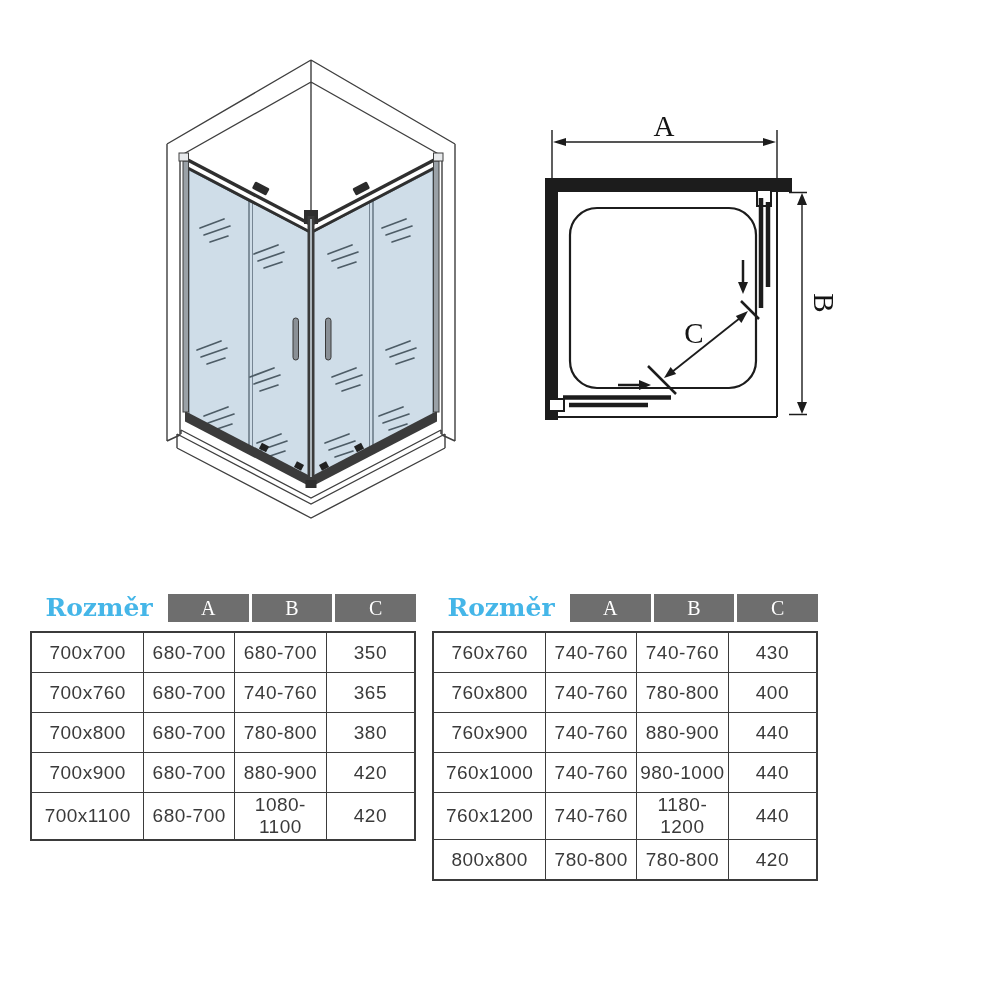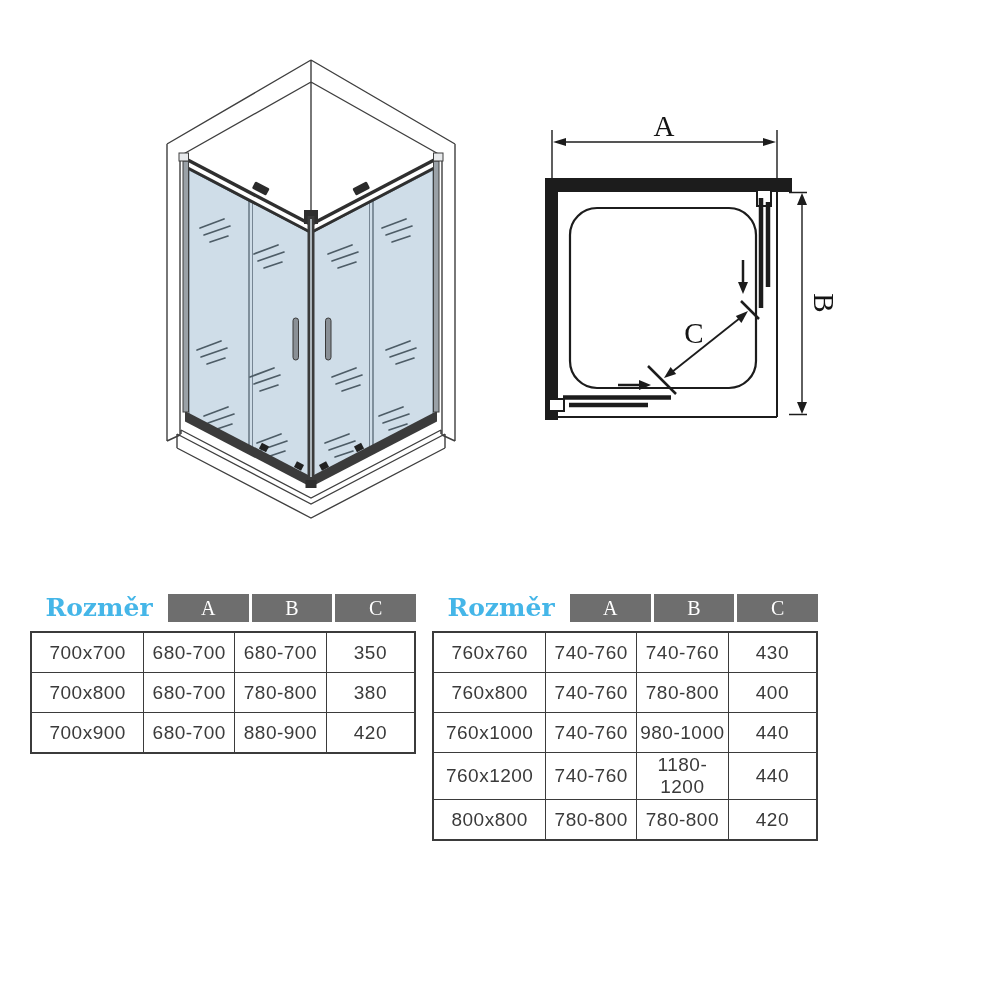--- a/index.html
+++ b/index.html
@@ -185,29 +185,41 @@
             <col class="c4">
           </colgroup>
         <tbody>
             <tr>
               <td>700x700</td>
               <td>680-700</td>
               <td>680-700</td>
               <td>350</td>
             </tr>
             <tr>
+              <td>700x760</td>
+              <td>680-700</td>
+              <td>740-760</td>
+              <td>365</td>
+            </tr>
+            <tr>
               <td>700x800</td>
               <td>680-700</td>
               <td>780-800</td>
               <td>380</td>
             </tr>
             <tr>
               <td>700x900</td>
               <td>680-700</td>
               <td>880-900</td>
+              <td>420</td>
+            </tr>
+            <tr>
+              <td>700x1100</td>
+              <td>680-700</td>
+              <td>1080-1100</td>
               <td>420</td>
             </tr>
           </tbody>
       </table>
     </div>
 
     <div class="tbl">
       <div class="tbl-header">
         <div class="tbl-title">Rozměr</div>
         <div class="hdr-cells">
@@ -230,20 +242,26 @@
               <td>740-760</td>
               <td>430</td>
             </tr>
             <tr>
               <td>760x800</td>
               <td>740-760</td>
               <td>780-800</td>
               <td>400</td>
             </tr>
             <tr>
+              <td>760x900</td>
+              <td>740-760</td>
+              <td>880-900</td>
+              <td>440</td>
+            </tr>
+            <tr>
               <td>760x1000</td>
               <td>740-760</td>
               <td>980-1000</td>
               <td>440</td>
             </tr>
             <tr>
               <td>760x1200</td>
               <td>740-760</td>
               <td>1180-1200</td>
               <td>440</td>

